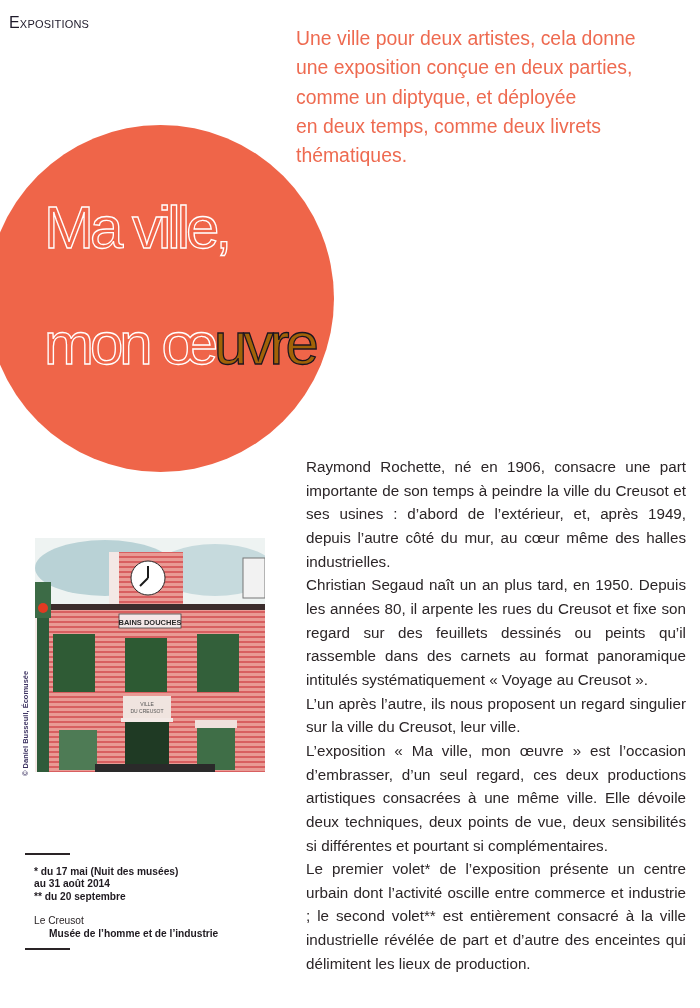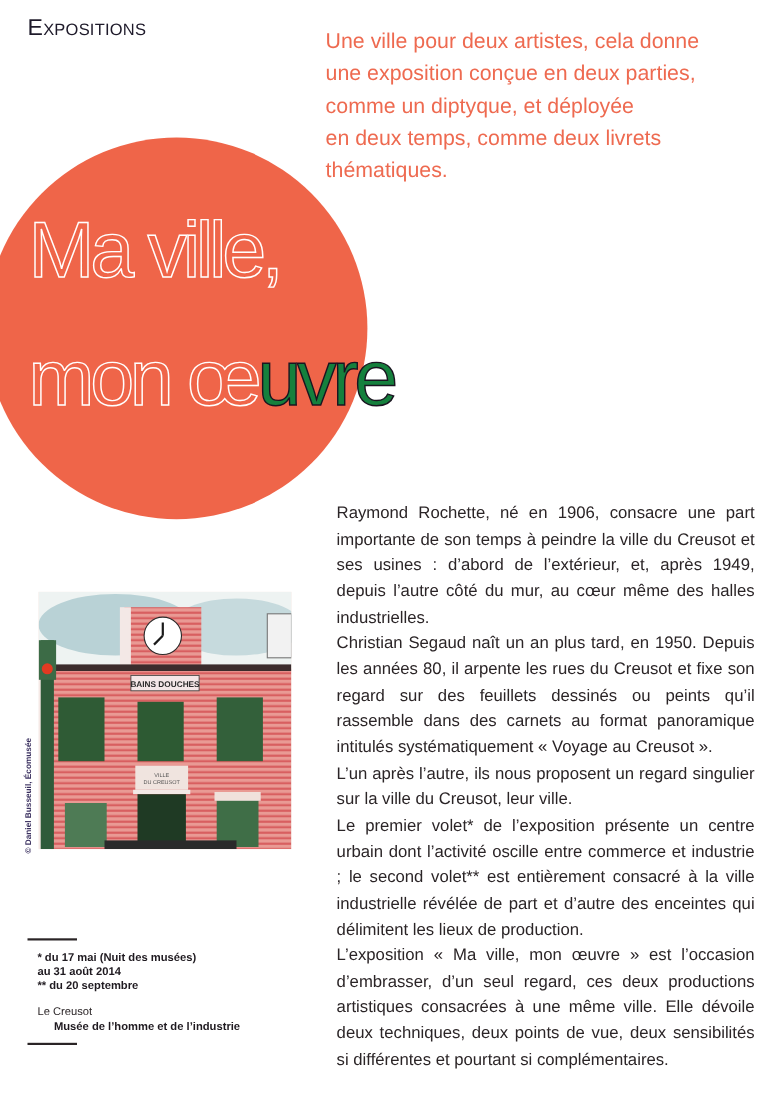--- a/index.html
+++ b/index.html
@@ -10,24 +10,24 @@
       width: 700px;
       height: 1008px;
       background: #ffffff;
       position: relative;
       overflow: hidden;
       font-family: "Liberation Sans", sans-serif;
       color: #2a2426;
     }
     .section-label {
       position: absolute;
-      left: 25px;
+      left: 9px;
       top: 14px;
       font-family: "Liberation Sans", sans-serif;
-      font-size: 21px;
+      font-size: 16px;
       color: #1e1a2a;
       letter-spacing: 0.2px;
       font-variant: small-caps;
       font-weight: normal;
     }
     .intro {
       position: absolute;
       left: 296px;
       top: 24px;
       width: 400px;
@@ -43,41 +43,41 @@
       position: absolute;
       left: -13px;
       top: 125px;
       width: 347px;
       height: 347px;
       border-radius: 50%;
       background: #ef6549;
     }
     .title {
       position: absolute;
-      left: 26px;
+      left: 44px;
       top: 170px;
       font-family: "Liberation Sans", sans-serif;
       font-weight: normal;
-      font-size: 72px;
+      font-size: 60px;
       line-height: 116px;
       letter-spacing: -4px;
       margin: 0;
       white-space: nowrap;
     }
     .title .line {
       display: block;
       position: relative;
     }
     
     .title .light {
       color: #ef6549;
       -webkit-text-stroke: 1.3px #ffffff;
     }
     .title .dark {
-      color: #15803d;
+      color: #a16207;
       -webkit-text-stroke: 1.3px #1a1420;
     }
     .figure {
       position: absolute;
       left: 35px;
       top: 538px;
       width: 230px;
       height: 234px;
       background: #f6e9e6;
       overflow: hidden;
@@ -211,22 +211,22 @@
     <rect x="60" y="226" width="120" height="8" fill="#2a2a2a"></rect>
   </svg>
 </div>
 
 <div class="credit">© Daniel Busseuil, Écomusée</div>
 
 <div class="body-text">
   <p>Raymond Rochette, né en 1906, consacre une part importante de son temps à peindre la ville du Creusot et ses usines : d’abord de l’extérieur, et, après 1949, depuis l’autre côté du mur, au cœur même des halles industrielles.</p>
   <p>Christian Segaud naît un an plus tard, en 1950. Depuis les années 80, il arpente les rues du Creusot et fixe son regard sur des feuillets dessinés ou peints qu’il rassemble dans des carnets au format panoramique intitulés systématiquement « Voyage au Creusot ».</p>
   <p>L’un après l’autre, ils nous proposent un regard singulier sur la ville du Creusot, leur ville.</p>
+  <p>L’exposition « Ma ville, mon œuvre » est l’occasion d’embrasser, d’un seul regard, ces deux productions artistiques consacrées à une même ville. Elle dévoile deux techniques, deux points de vue, deux sensibilités si différentes et pourtant si complémentaires.</p>
   <p>Le premier volet* de l’exposition présente un centre urbain dont l’activité oscille entre commerce et industrie ; le second volet** est entièrement consacré à la ville industrielle révélée de part et d’autre des enceintes qui délimitent les lieux de production.</p>
-  <p>L’exposition « Ma ville, mon œuvre » est l’occasion d’embrasser, d’un seul regard, ces deux productions artistiques consacrées à une même ville. Elle dévoile deux techniques, deux points de vue, deux sensibilités si différentes et pourtant si complémentaires.</p>
 </div>
 
 <div class="notes">
   <div class="rule"></div>
   <div class="dates">
     <div>* du 17 mai (Nuit des musées)</div>
     <div>au 31 août 2014</div>
     <div>** du 20 septembre</div>
   </div>
   <div class="venue-city">Le Creusot</div>

